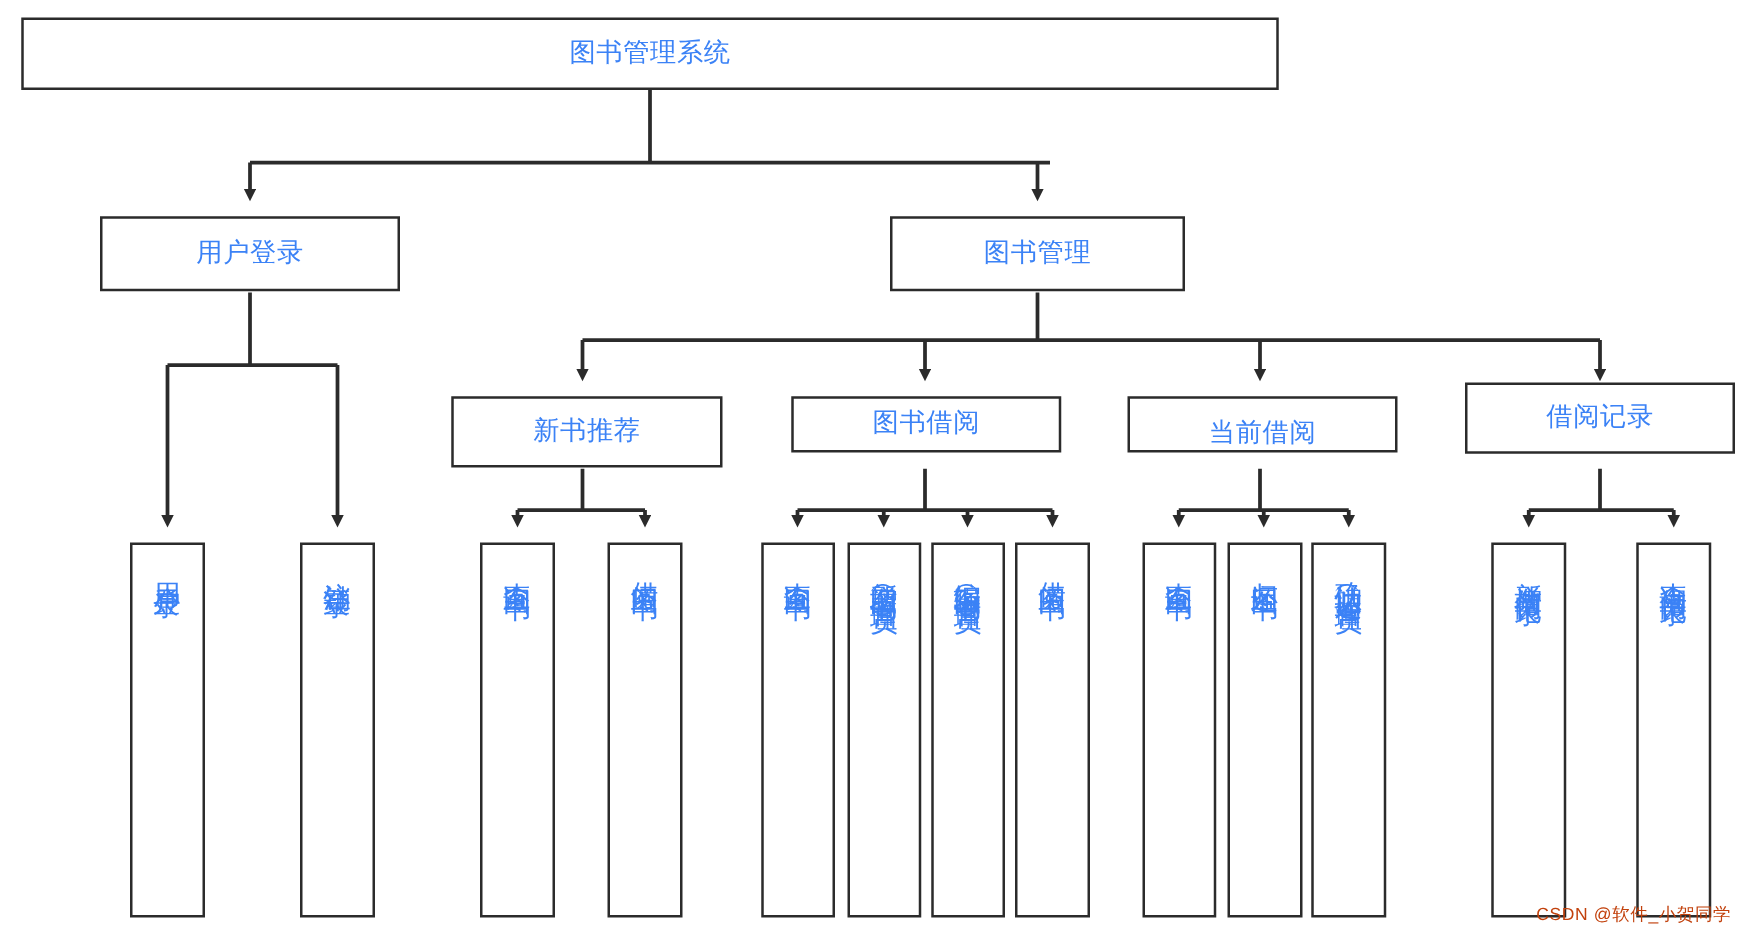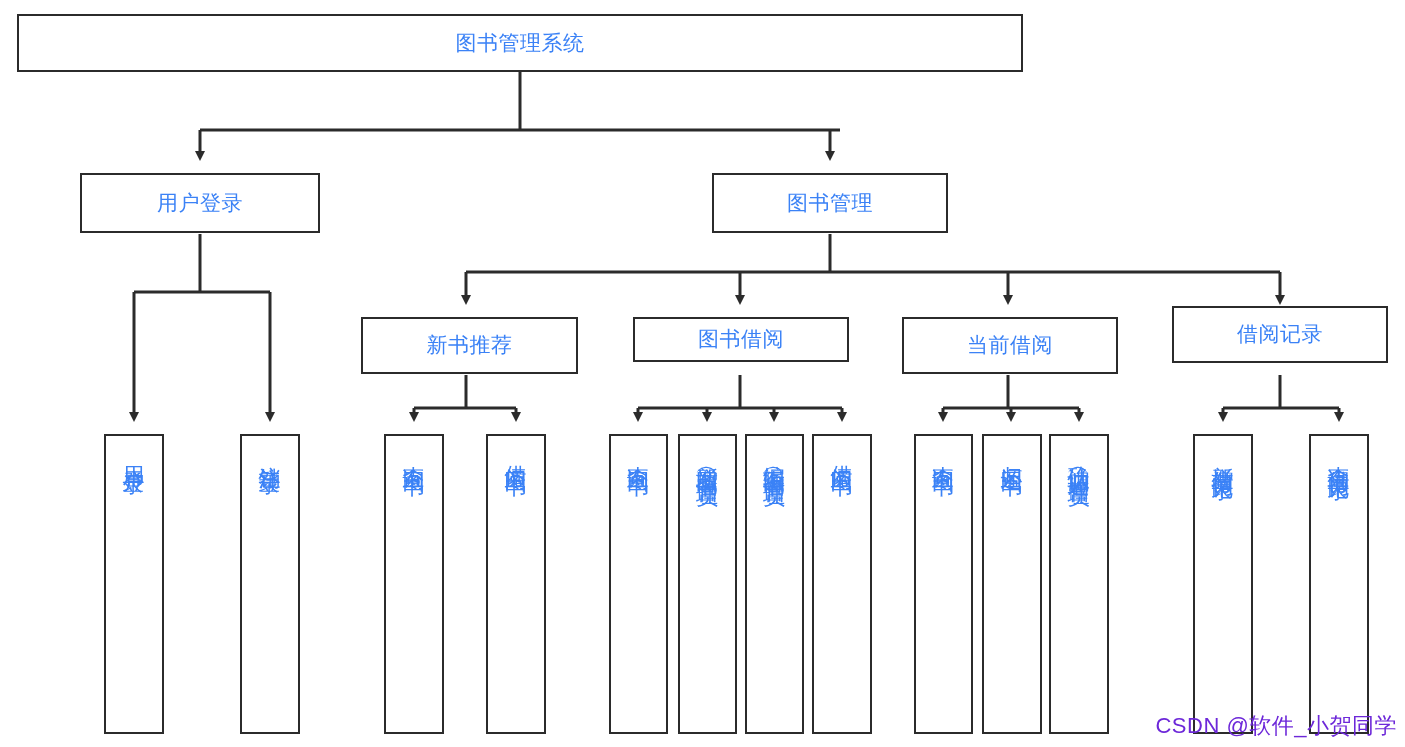--- a/index.html
+++ b/index.html
@@ -53,24 +53,24 @@
   .node.vertical .node-label {
     writing-mode: vertical-rl;
     text-orientation: upright;
     font-size: 22px;
     line-height: 1.05;
     letter-spacing: 3px;
     white-space: nowrap;
   }
   #watermark {
     position: absolute;
-    right: 8px;
+    right: 20px;
     bottom: 6px;
-    font-size: 22px;
-    color: #6d28d9;
+    font-size: 14px;
+    color: #c2410c;
     letter-spacing: 0.5px;
     z-index: 9;
     white-space: nowrap;
   }
 </style>
 </head>
 <body>
 
 <div id="diagram-root">
 
@@ -135,21 +135,21 @@
   <div class="node horizontal" style="left:361px; top:317px; width:217px; height:57px;">
     <span class="node-label">新书推荐</span>
   </div>
 
   <div class="node horizontal" style="left:712px; top:173px; width:236px; height:60px;">
     <span class="node-label">图书管理</span>
   </div>
   <div class="node horizontal" style="left:633px; top:317px; width:216px; height:45px;">
     <span class="node-label">图书借阅</span>
   </div>
-  <div class="node horizontal" style="left:902px; top:317px; width:216px; height:57px;">
+  <div class="node horizontal" style="left:902px; top:317px; width:216px; height:45px;align-items:flex-end;">
     <span class="node-label">当前借阅</span>
   </div>
   <div class="node horizontal" style="left:1172px; top:306px; width:216px; height:57px;">
     <span class="node-label">借阅记录</span>
   </div>
 
   <div class="node vertical" style="left:104px; top:434px; width:60px; height:300px;">
     <span class="node-label">用户登录</span>
   </div>
   <div class="node vertical" style="left:240px; top:434px; width:60px; height:300px;">

